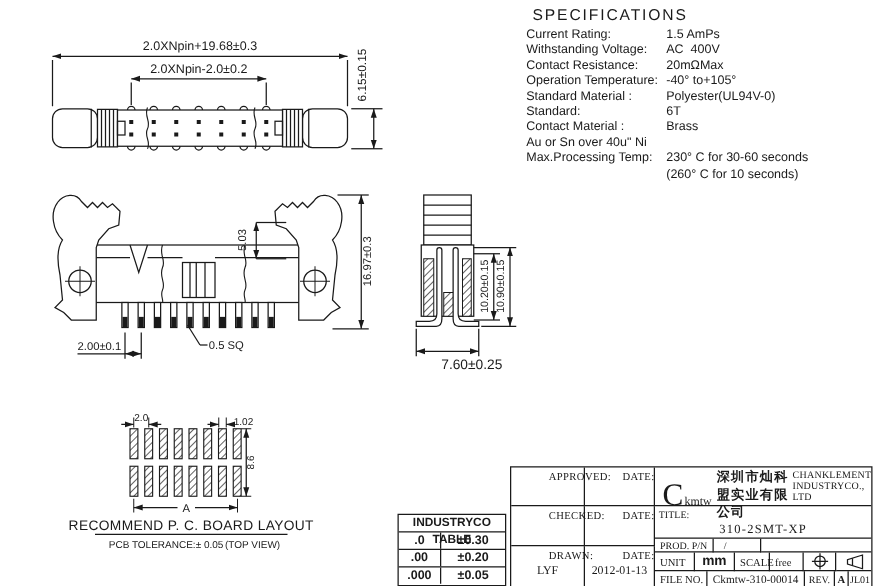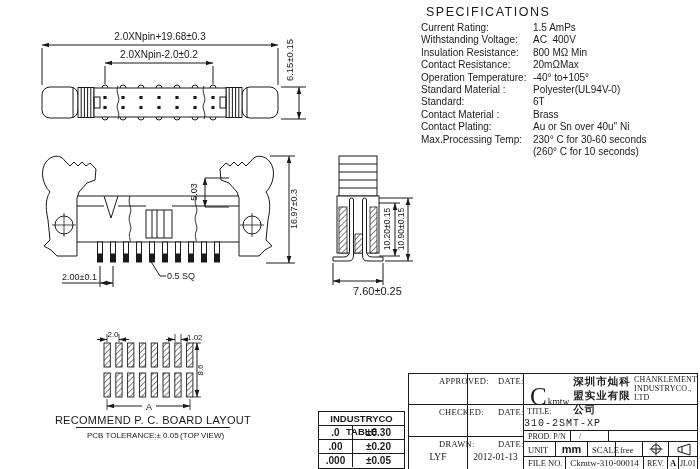--- a/index.html
+++ b/index.html
@@ -29,21 +29,21 @@
   .bb{border-bottom:1px solid #1a1a1a;}
   .tb-label{font-size:8.5px;letter-spacing:.3px;padding:2px 0 0 4px;margin-left:26px;}
   .tb-value{text-align:center;font-size:9.5px;margin-top:3px;}
   .company{display:flex;align-items:center;padding:1px 0 0 6px;}
   .logo-c{font-size:25px;line-height:25px;}
   .logo-kmtw{font-size:9.5px;margin:12px 4px 0 1px;}
   .company-names{display:flex;flex-direction:row;}
   .cn{font-size:10.5px;font-weight:bold;letter-spacing:1px;font-family:"DejaVu Sans",sans-serif;}
   .en{font-size:8px;letter-spacing:.2px;}
   .title-label{font-size:8px;padding:2px 0 0 3px;}
-  .title-value{text-align:left;font-size:10px;letter-spacing:1px;margin-top:2px;font-family:Liberation Mono, monospace;}
+  .title-value{text-align:center;font-size:10px;letter-spacing:1px;margin-top:2px;}
   .cell-mid{font-size:8.5px;padding:3px 0 0 4px;}
   .mm{font-family:"Liberation Sans",sans-serif;font-weight:bold;font-size:11px;text-align:center;padding-top:1px;}
   .sym{display:flex;justify-content:center;align-items:center;height:100%;}
 </style>
 </head>
 <body>
 
 <div id="stage">
 
   <svg class="abs" style="left:0;top:0" width="700" height="469">
@@ -259,45 +259,40 @@
     <div class="specs-title">SPECIFICATIONS</div>
     <div class="spec-row">
       <span class="spec-label">Current Rating:</span>
       <span class="spec-value">1.5 AmPs</span>
     </div>
     <div class="spec-row">
       <span class="spec-label">Withstanding Voltage:</span>
       <span class="spec-value">AC  400V</span>
     </div>
     <div class="spec-row">
-      <span class="spec-label">Insulation Resistance:</span>
-      <span class="spec-value">800 MΩ Min</span>
-    </div>
-    <div class="spec-row">
       <span class="spec-label">Contact Resistance:</span>
       <span class="spec-value">20mΩMax</span>
     </div>
     <div class="spec-row">
       <span class="spec-label">Operation Temperature:</span>
       <span class="spec-value">-40° to+105°</span>
     </div>
     <div class="spec-row">
       <span class="spec-label">Standard Material :</span>
       <span class="spec-value">Polyester(UL94V-0)</span>
     </div>
     <div class="spec-row">
       <span class="spec-label">Standard:</span>
       <span class="spec-value">6T</span>
     </div>
     <div class="spec-row">
       <span class="spec-label">Contact Material :</span>
       <span class="spec-value">Brass</span>
     </div>
     <div class="spec-row">
-      <span class="spec-label">Contact Plating:</span>
       <span class="spec-value">Au or Sn over 40u" Ni</span>
     </div>
     <div class="spec-row">
       <span class="spec-label">Max.Processing Temp:</span>
       <span class="spec-value">230° C for 30-60 seconds</span>
     </div>
     <div class="spec-row">
       <span class="spec-label"></span>
       <span class="spec-value">(260° C for 10 seconds)</span>
     </div>

